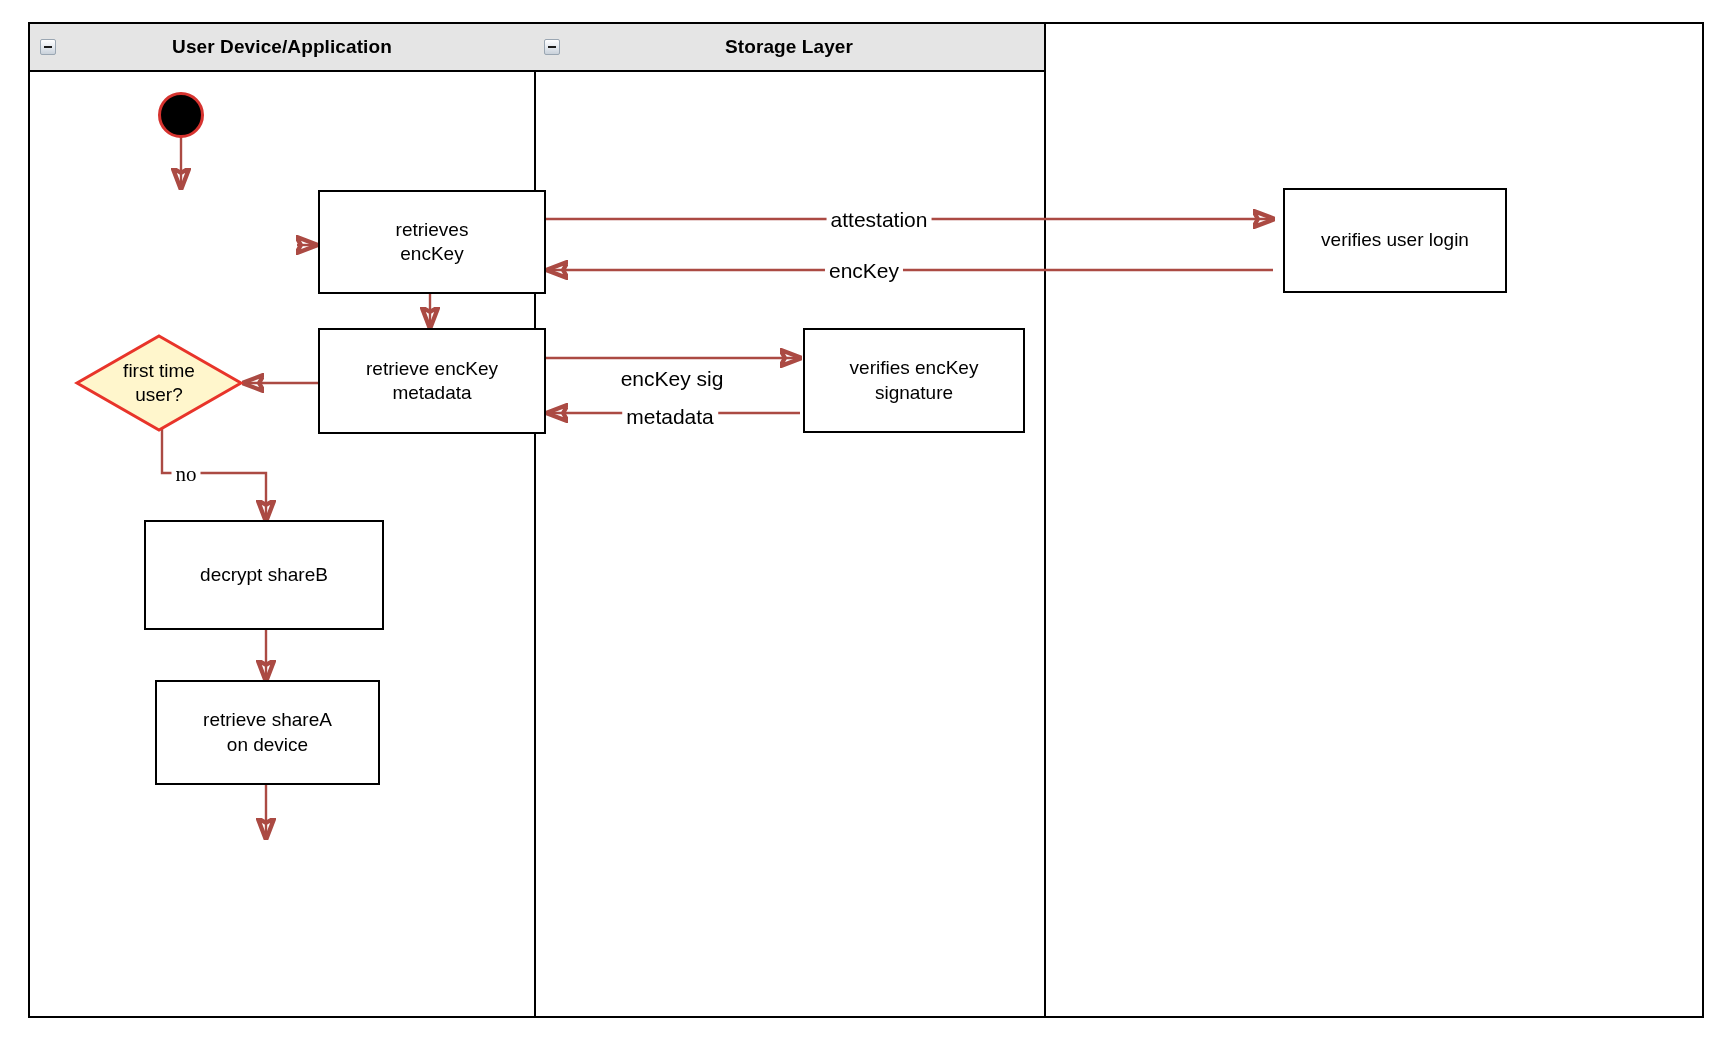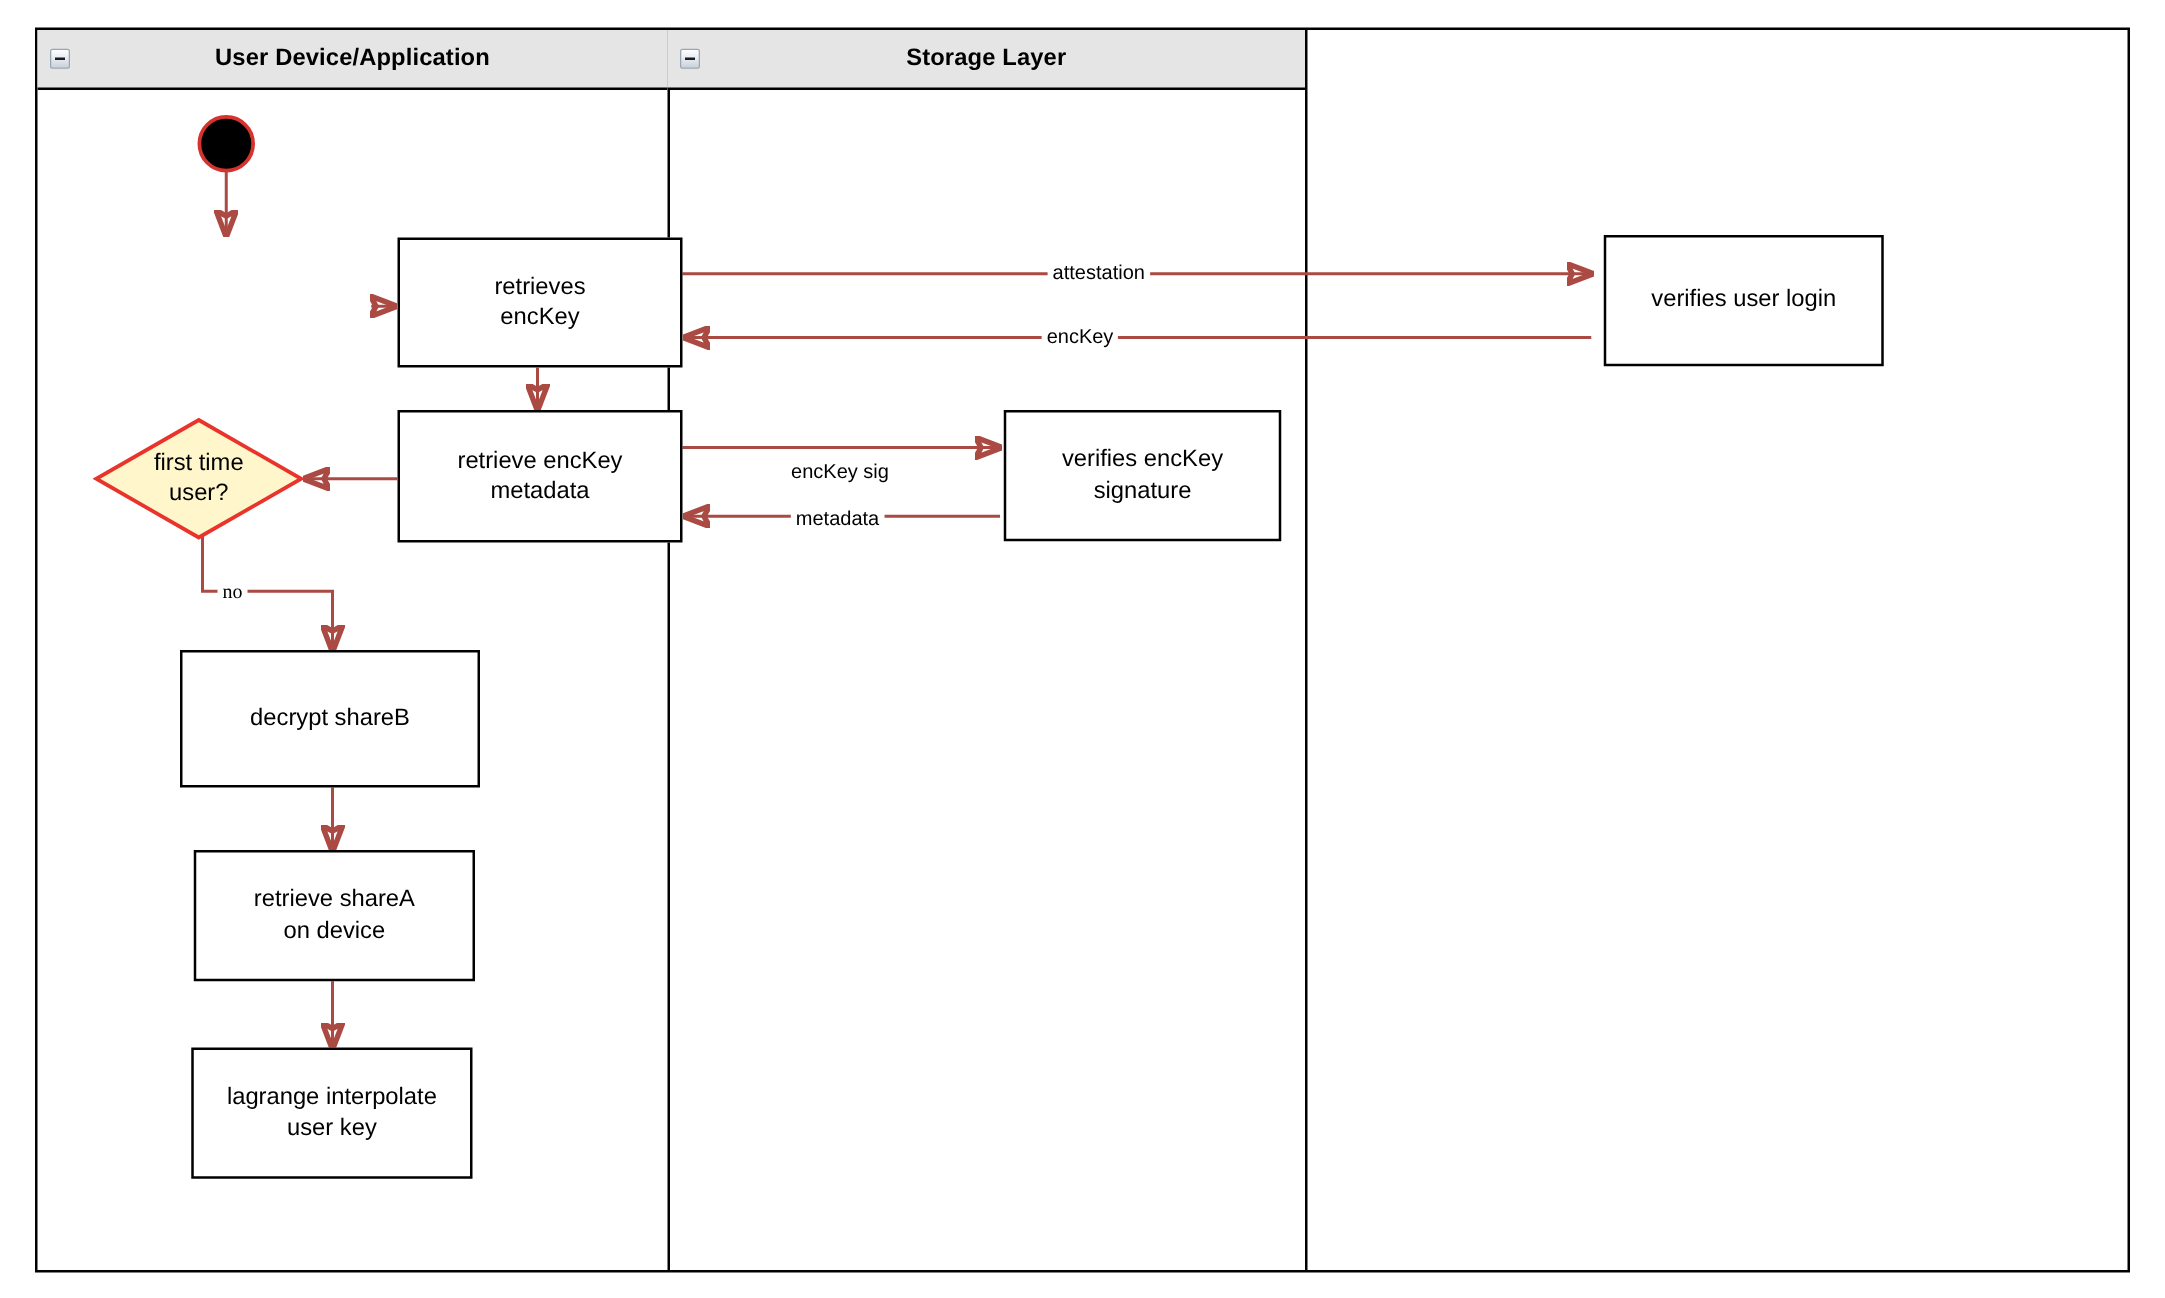--- a/index.html
+++ b/index.html
@@ -139,21 +139,21 @@
   svg.edges path, svg.edges line {
     stroke: #ab4a43;
     stroke-width: 2.4;
     fill: none;
   }
 
   .edge-label {
     position: absolute;
     background: #ffffff;
     color: #000000;
-    font-size: 16px;
+    font-size: 21px;
     line-height: 1;
     padding: 1px 4px;
     white-space: nowrap;
     transform: translate(-50%, -50%);
   }
 </style>
 </head>
 <body>
 
 <div id="canvas">
@@ -232,24 +232,20 @@
 
   <div class="node" style="left:155px; top:680px; width:225px; height:105px;">
     <span>retrieve shareA
 on device</span>
   </div>
 
   <div class="node" style="left:144px; top:520px; width:240px; height:110px;">
     <span>decrypt shareB</span>
   </div>
 
-  <div class="node" style="left:153px; top:838px; width:225px; height:105px;">
-    <span>lagrange interpolate
-user key</span>
-  </div>
 
   <div class="node" style="left:1283px; top:188px; width:224px; height:105px;">
     <span>verifies user login</span>
   </div>
 
   <div class="node" style="left:803px; top:328px; width:222px; height:105px;">
     <span>verifies encKey
 signature</span>
   </div>
 

